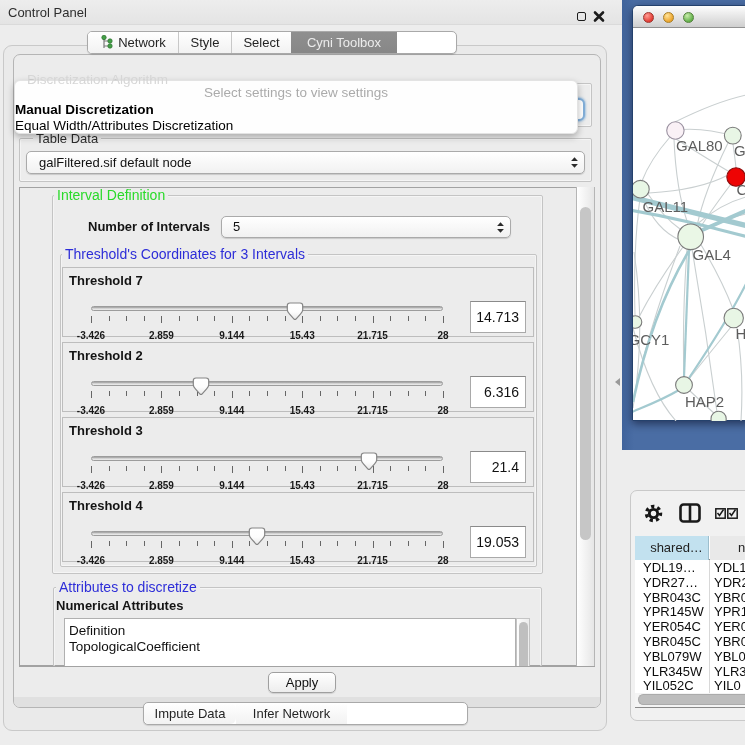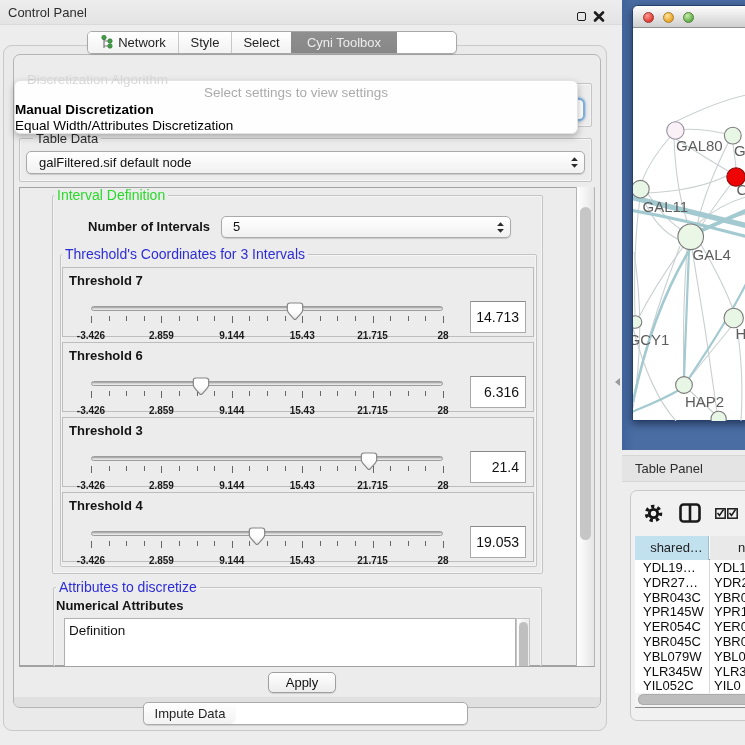--- a/index.html
+++ b/index.html
@@ -154,21 +154,21 @@
       <stop offset="0" stop-color="#ffffff"></stop>
             <stop offset="0.55" stop-color="#fdfdfd"></stop>
             <stop offset="1" stop-color="#e8e8e8"></stop>
           </linearGradient>
         </defs>
     <path d="M4 1 L14 1 Q16.7 1 16.7 3.5 L16.7 7.8 Q16.7 9.8 14.6 11.9 L10.2 16.8 Q9 18.1 7.8 16.8 L3.4 11.9 Q1.3 9.8 1.3 7.8 L1.3 3.5 Q1.3 1 4 1 Z" fill="url(#tg267)" stroke="#858585" stroke-width="1.2"></path>
       </svg>
       <div class="vbox">14.713</div>
     </div>
     <div class="abs thpanel" style="top:342px;">
-      <div class="ttl">Threshold 6</div>
+      <div class="ttl">Threshold 2</div>
       <div class="track"></div>
       <div class="tick" style="left:28.0px;top:48px;height:7px;"></div>
       <div class="tick" style="left:45.6px;top:48px;height:4.5px;"></div>
       <div class="tick" style="left:63.2px;top:48px;height:4.5px;"></div>
       <div class="tick" style="left:80.8px;top:48px;height:4.5px;"></div>
       <div class="tick" style="left:98.4px;top:48px;height:7px;"></div>
       <div class="tick" style="left:116.0px;top:48px;height:4.5px;"></div>
       <div class="tick" style="left:133.6px;top:48px;height:4.5px;"></div>
       <div class="tick" style="left:151.2px;top:48px;height:4.5px;"></div>
       <div class="tick" style="left:168.8px;top:48px;height:7px;"></div>
@@ -286,20 +286,21 @@
       </svg>
       <div class="vbox">19.053</div>
     </div>
   </div>
 
 <div class="abs group" style="left:53px;top:587px;width:489px;height:90px;"></div>
 <div class="gtitle abs" style="left:56px;top:580px;color:#2d2dd8;">Attributes to discretize</div>
 <div class="abs" style="left:56px;top:598px;font-size:13px;font-weight:bold;color:#141414;">Numerical Attributes</div>
 <div id="numlist" class="abs">
   <div style="margin-top:4px;">Definition</div>
+  <div>TopologicalCoefficient</div>
 </div>
 
 <div class="abs" style="left:516px;top:618px;width:14px;height:48px;background:linear-gradient(90deg,#fdfdfd,#ededed);border:1px solid #c4c4c4;border-bottom:none;"></div>
 <div class="abs" style="left:518.5px;top:622px;width:9px;height:44px;background:#bfbfbf;border-radius:5px 5px 0 0;"></div>
 
 <div class="abs" style="left:20px;top:666px;width:574px;height:31px;background:#ececec;"></div>
 <div class="abs" style="left:19px;top:666px;width:576px;height:1px;background:#a2a2a2;"></div>
 
 <div class="abs" style="left:576px;top:187px;width:19px;height:479px;background:linear-gradient(90deg,#ffffff,#e6e6e6);border-left:1px solid #b5b5b5;border-right:1px solid #b5b5b5;"></div>
 <div class="abs" style="left:580px;top:207px;width:11px;height:333px;background:#c6c6c6;border-radius:6px;"></div>
@@ -337,20 +338,21 @@
     </svg>Network</div>
   <div class="sep"></div>
   <div class="seg" style="width:52px;">Style</div>
   <div class="sep"></div>
   <div class="seg" style="width:59px;">Select</div>
   <div class="seg sel" style="width:106px;">Cyni Toolbox</div>
 </div>
 
 <div id="bottabs" class="tabbar abs">
   <div class="seg" style="width:92px;border-radius:6px;">Impute Data</div>
+  <div class="seg" style="width:111px;">Infer Network</div>
 </div>
 
 <div class="abs" style="left:615px;top:378px;width:0;height:0;border-top:4px solid transparent;border-bottom:4px solid transparent;border-right:5px solid #9a9a9a;"></div>
 
 <div id="rightcol" class="abs">
   <div id="bluezone" class="abs">
     <div id="netwin">
       <svg style="position:absolute;left:0;top:22px;" width="118" height="393" viewBox="633 28 118 393" id="netsvg">
           <path d="M675 122 Q715 102 746 95" fill="none" stroke="#c9cfd0" stroke-width="1.1"></path>
           <path d="M675 130 Q705 127 732 136" fill="none" stroke="#c9cfd0" stroke-width="1.1"></path>
@@ -401,21 +403,20 @@
           <text x="735.5" y="338.5" font-size="15" fill="#5d5d5d" font-family="Liberation Sans, sans-serif">H</text>
           <text x="685" y="406.5" font-size="15" fill="#5d5d5d" font-family="Liberation Sans, sans-serif">HAP2</text>
         </svg>
       <div id="nettitle">
         <div class="light" style="left:9.5px;background:radial-gradient(circle at 35% 30%,#ff9d94,#e23b33 70%);border:1px solid #9c3630;"></div>
         <div class="light" style="left:29.5px;background:radial-gradient(circle at 35% 30%,#ffe49a,#eca42c 70%);border:1px solid #a87f26;"></div>
         <div class="light" style="left:49.5px;background:radial-gradient(circle at 35% 30%,#c9ecab,#62b04a 70%);border:1px solid #53803c;"></div>
       </div>
     </div>
   </div>
-  <div id="tpbar" class="abs">Table Panel</div>
   <div id="tablepanel" class="abs">
 
     <svg style="position:absolute;left:13px;top:13px;" width="19" height="19" viewBox="0 0 19 19">
       <circle cx="9.5" cy="9.5" r="5.6" fill="#161616"></circle>
       <circle cx="9.5" cy="9.5" r="7" fill="none" stroke="#161616" stroke-width="3.4" stroke-dasharray="3.2 3.08" stroke-dashoffset="1"></circle>
       <circle cx="9.5" cy="9.5" r="2.7" fill="#f1f1f1"></circle>
     </svg>
     <svg style="position:absolute;left:48px;top:12px;" width="22" height="20" viewBox="0 0 22 20">
       <rect x="1.5" y="1.5" width="19" height="17" rx="3" fill="none" stroke="#1a1a1a" stroke-width="2.6"></rect>
       <path d="M11 2 V18" stroke="#1a1a1a" stroke-width="2.6"></path>

